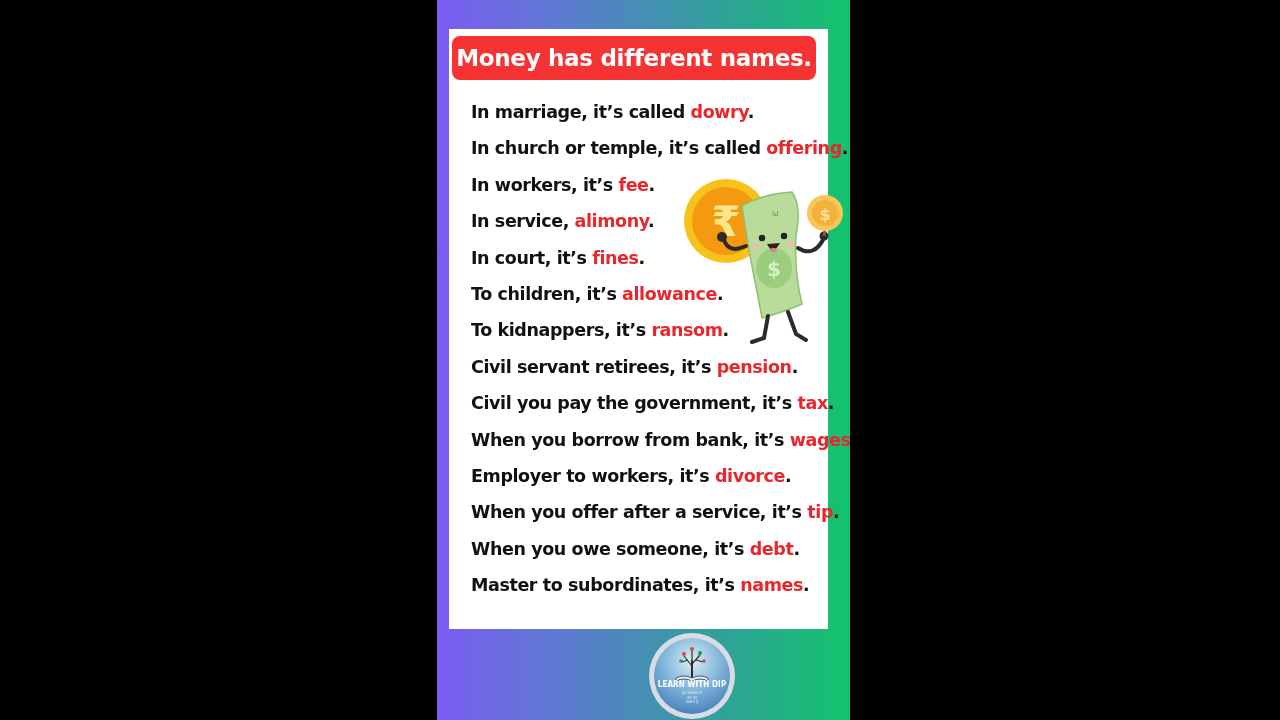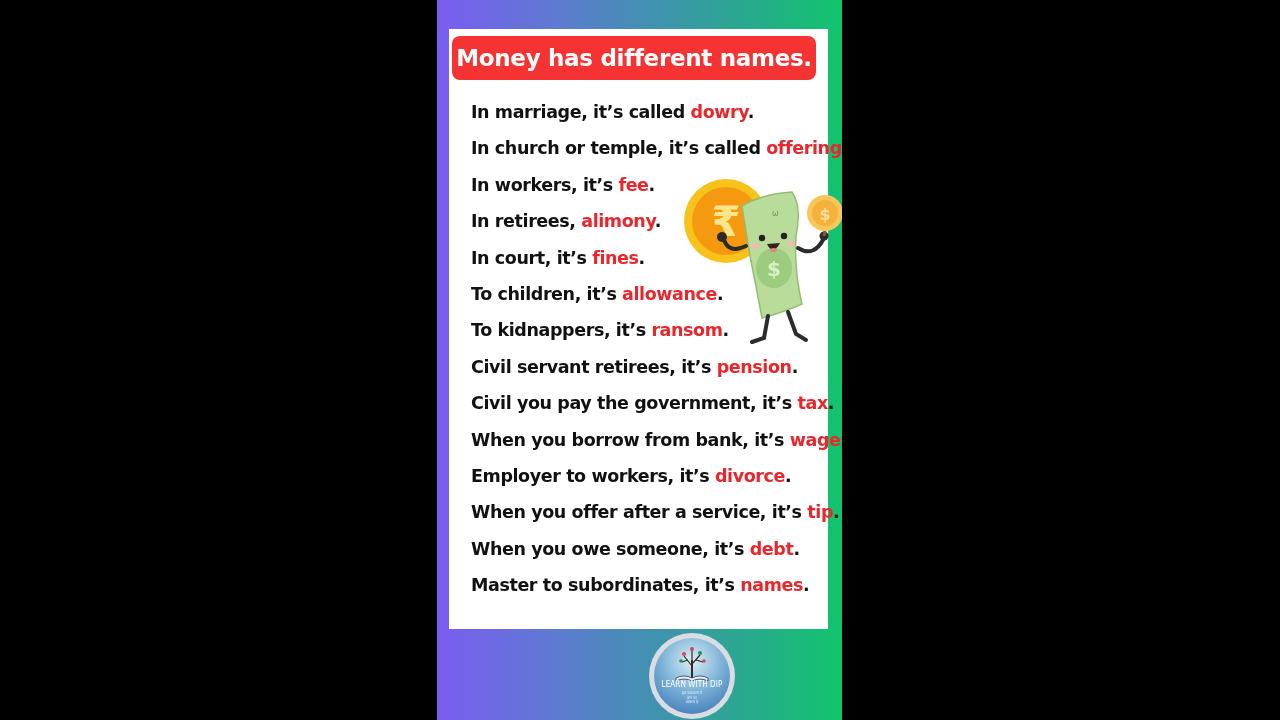--- a/index.html
+++ b/index.html
@@ -5,20 +5,21 @@
     html, body { margin: 0; padding: 0; }
     body {
       width: 1280px; height: 720px; background: #000;
       position: relative; overflow: hidden;
       font-family: "DejaVu Sans", "Liberation Sans", sans-serif;
     }
     .frame {
       position: absolute; left: 437px; top: 0; width: 405px; height: 720px;
       background: linear-gradient(90deg, #7b5cf2 0%, #5d7bd0 30%, #3f93ad 55%, #25ad88 80%, #12c46c 100%);
       overflow: hidden;
+      padding-left: 8px;
     }
     .card {
       position: absolute; left: 12px; top: 29px; width: 379px; height: 600px;
       background: #ffffff;
     }
     .title-banner {
       position: absolute; left: 3px; top: 7px; width: 364px; height: 44px;
       background: #f43332; border-radius: 8px;
       color: #fff; font-weight: bold; font-size: 23px;
       display: flex; align-items: center; justify-content: center;
@@ -37,40 +38,40 @@
       border-radius: 50%; background: #d9dde3;
       display: flex; align-items: center; justify-content: center;
     }
     .logo-inner {
       width: 76px; height: 76px; border-radius: 50%;
       background: radial-gradient(circle at 50% 30%, #d8eef5 0%, #7fb4d8 45%, #2f6bb0 100%);
       position: relative; overflow: hidden;
     }
     .logo-text {
       position: absolute; left: 0; right: 0; top: 42px; text-align: center;
-      color: #fff; font-size: 8px; font-weight: normal; letter-spacing: 0.1px;
+      color: #fff; font-size: 8px; font-weight: bold; letter-spacing: 0.1px;
       font-family: "DejaVu Sans Condensed", "DejaVu Sans", sans-serif;
     }
     .logo-sub {
       position: absolute; left: 0; right: 0; top: 53px; text-align: center;
       color: #e8f0ff; font-size: 3.5px; line-height: 4.5px;
     }
   </style>
 </head>
 <body>
 
 <div class="frame">
   <div class="card">
     <div class="title-banner">Money has different names.</div>
 
     <div class="lines">
       <div class="line"><span>In marriage, it’s called </span><span class="kw">dowry</span><span>.</span></div>
       <div class="line"><span>In church or temple, it’s called </span><span class="kw">offering</span><span>.</span></div>
       <div class="line"><span>In workers, it’s </span><span class="kw">fee</span><span>.</span></div>
-      <div class="line"><span>In retirees, </span><span class="kw">alimony</span><span>.</span></div>
+      <div class="line"><span>In service, </span><span class="kw">alimony</span><span>.</span></div>
       <div class="line"><span>In court, it’s </span><span class="kw">fines</span><span>.</span></div>
       <div class="line"><span>To children, it’s </span><span class="kw">allowance</span><span>.</span></div>
       <div class="line"><span>To kidnappers, it’s </span><span class="kw">ransom</span><span>.</span></div>
       <div class="line"><span>Civil servant retirees, it’s </span><span class="kw">pension</span><span>.</span></div>
       <div class="line"><span>Civil you pay the government, it’s </span><span class="kw">tax</span><span>.</span></div>
       <div class="line"><span>When you borrow from bank, it’s </span><span class="kw">wages</span><span>.</span></div>
       <div class="line"><span>Employer to workers, it’s </span><span class="kw">divorce</span><span>.</span></div>
       <div class="line"><span>When you offer after a service, it’s </span><span class="kw">tip</span><span>.</span></div>
       <div class="line"><span>When you owe someone, it’s </span><span class="kw">debt</span><span>.</span></div>
       <div class="line"><span>Master to subordinates, it’s </span><span class="kw">names</span><span>.</span></div>

